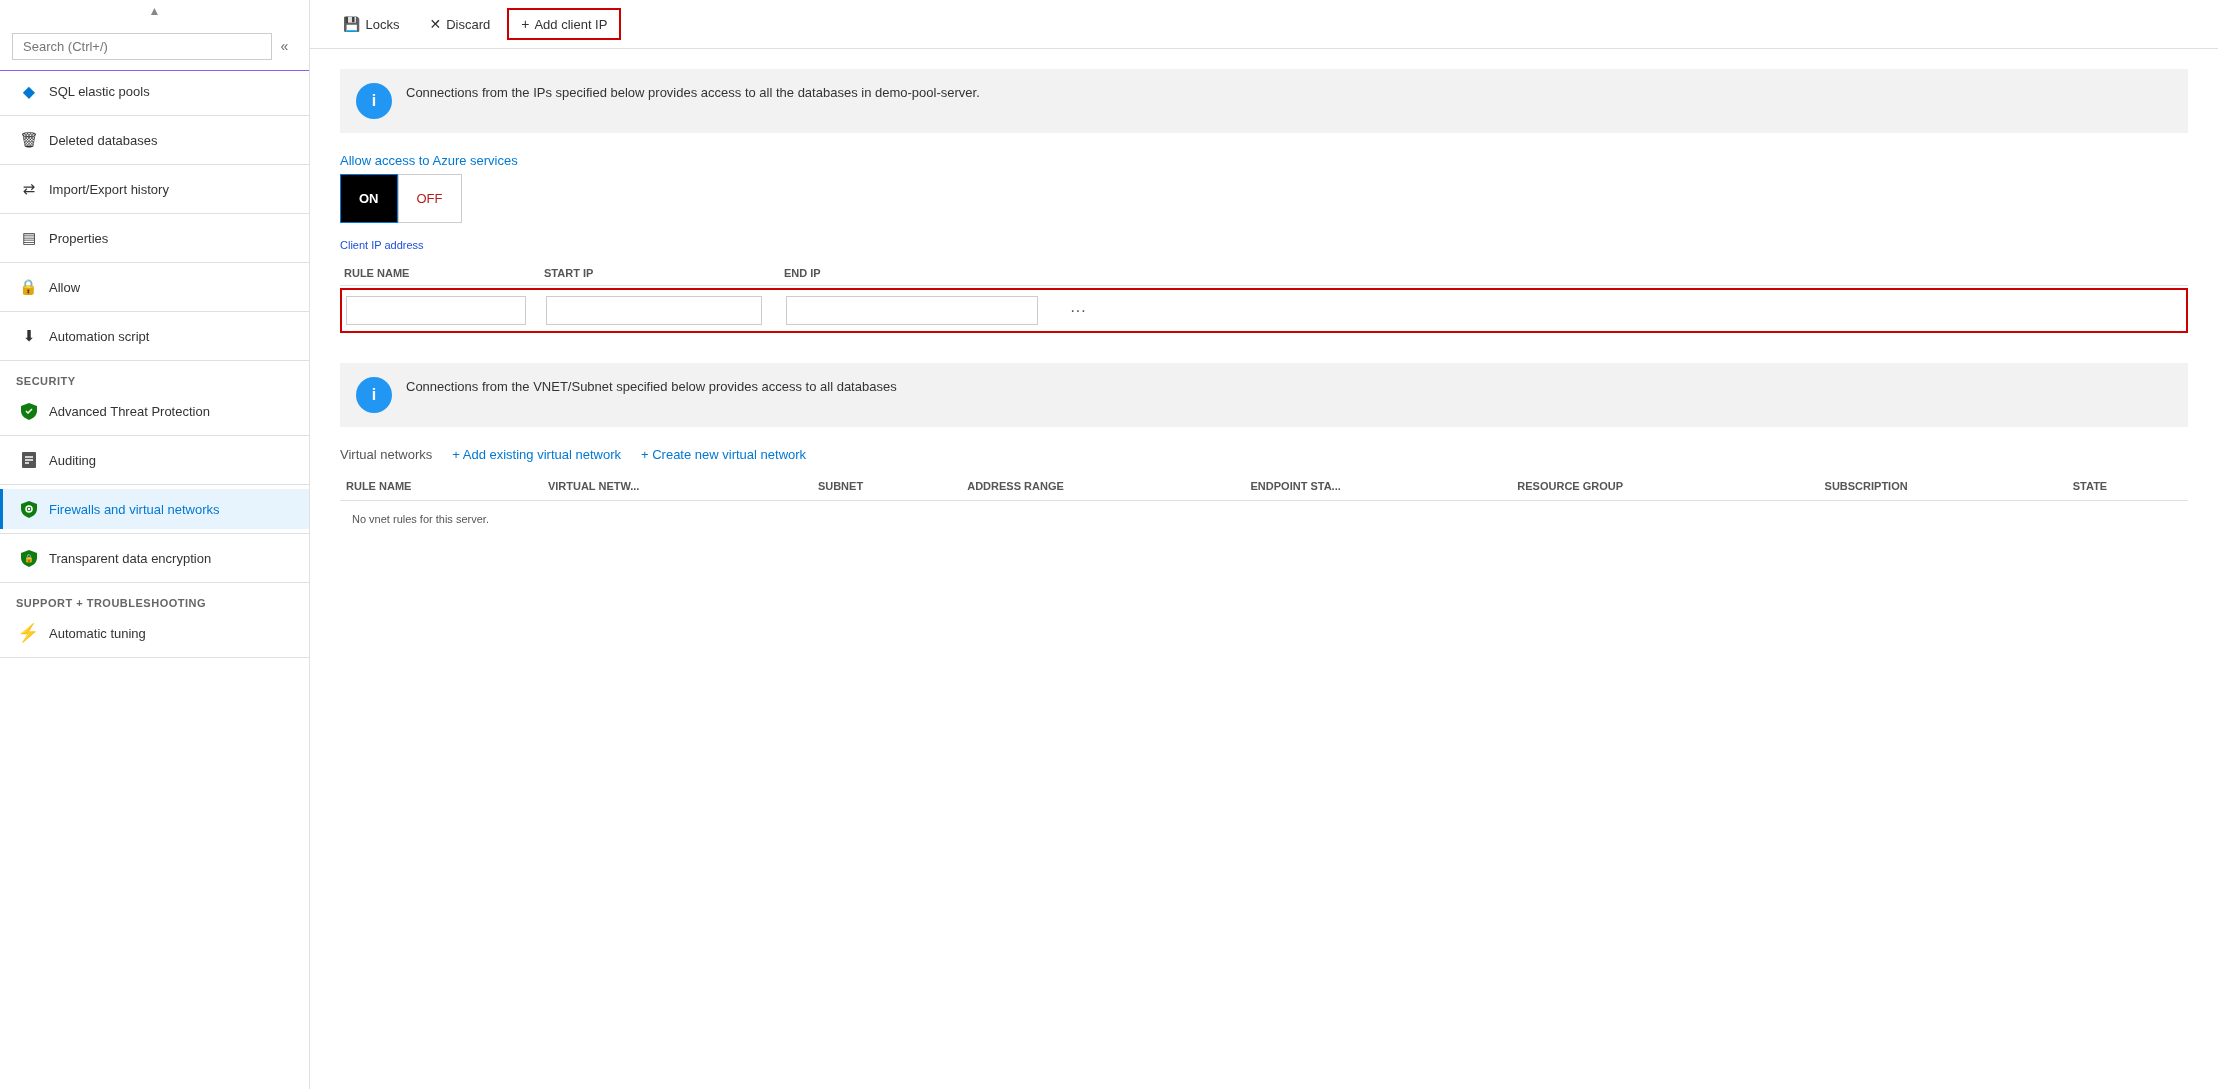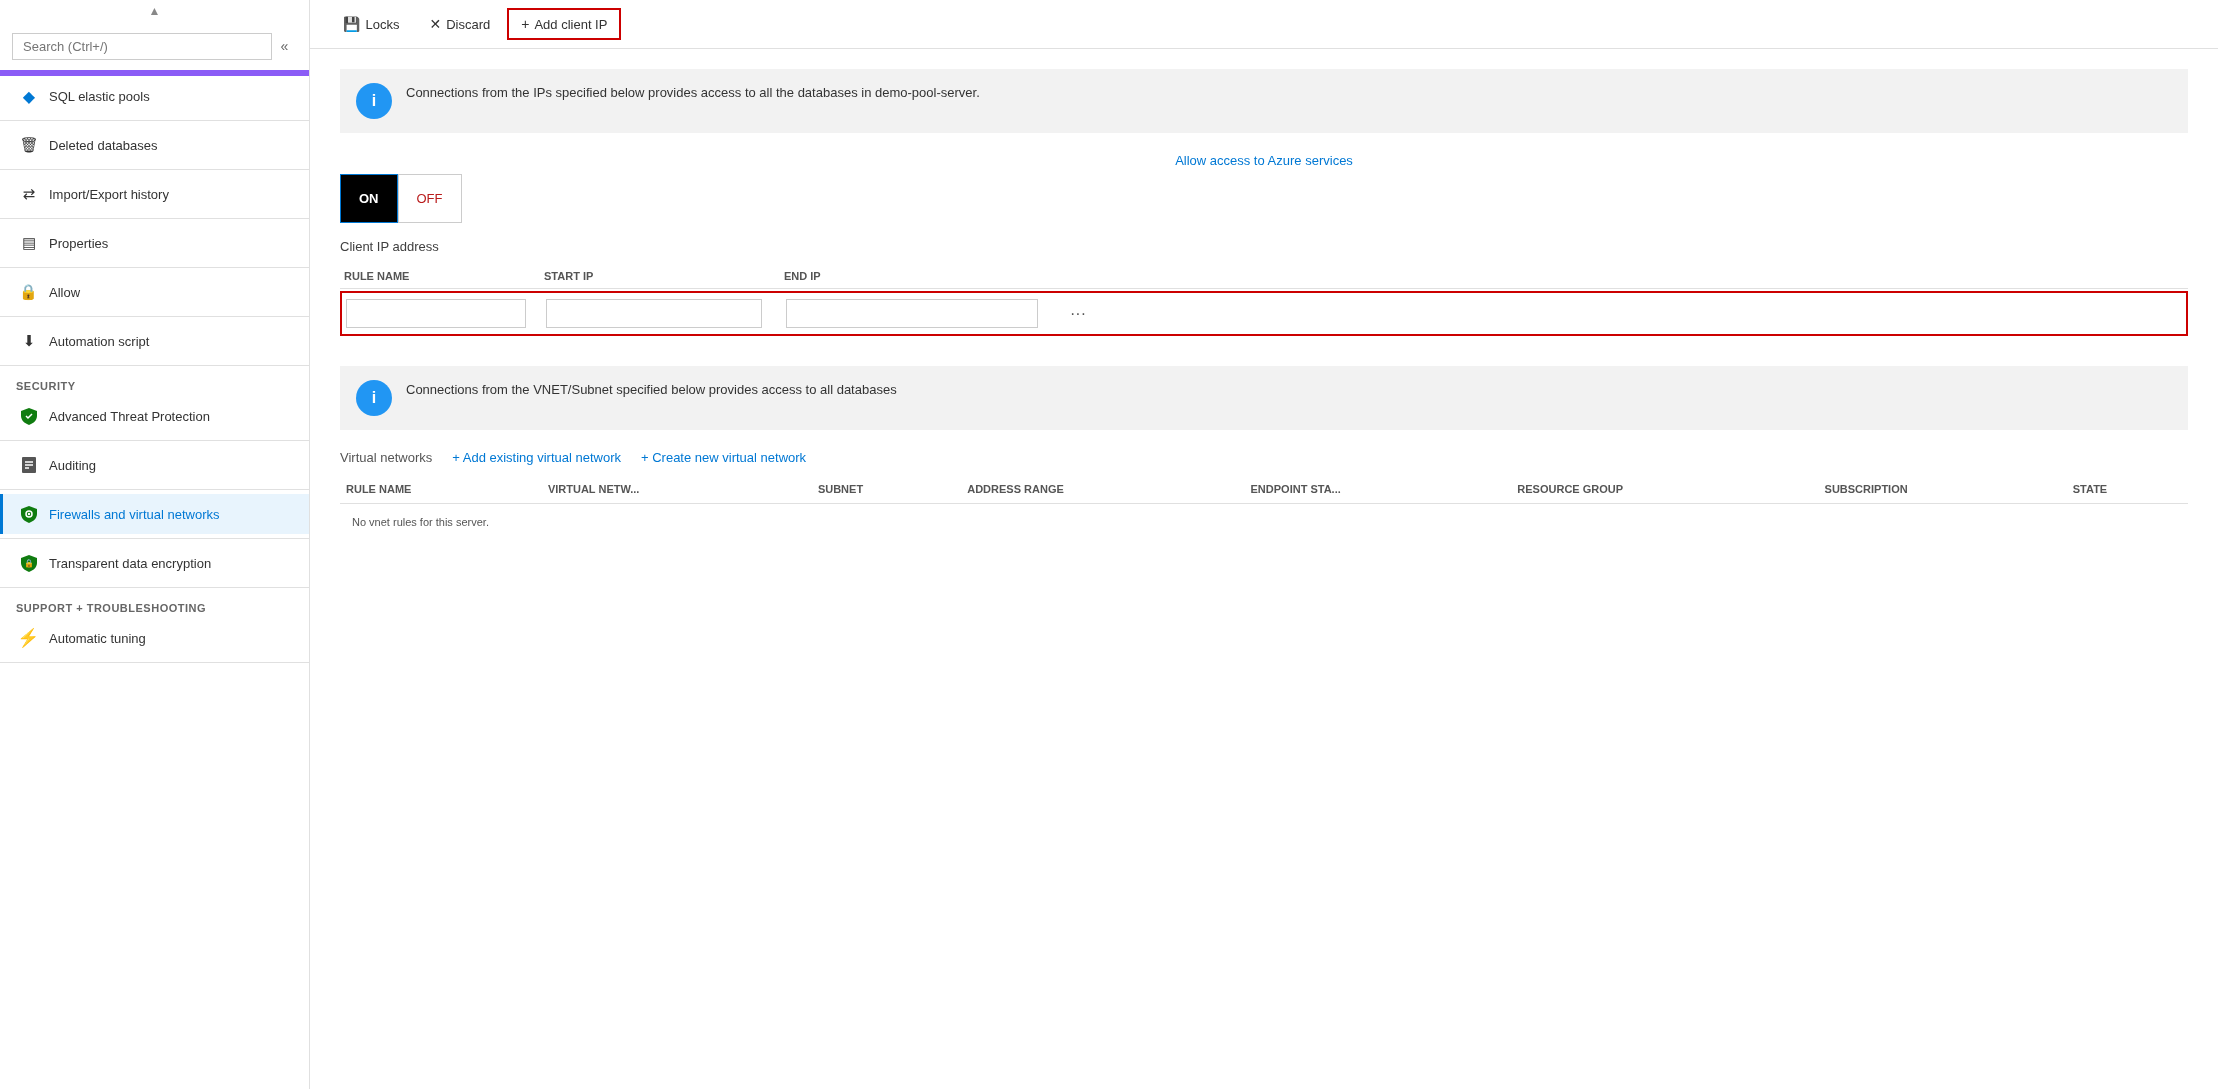--- a/index.html
+++ b/index.html
@@ -11,21 +11,21 @@
       min-width: 310px;
       background: #fff;
       border-right: 1px solid #e0e0e0;
       display: flex;
       flex-direction: column;
       overflow-y: auto;
       overflow-x: hidden;
     }
     .sidebar-search {
       padding: 10px 12px;
-      border-bottom: 6px solid #8b5cf6;
+      border-bottom: 1px solid #8b5cf6;
       display: flex;
       align-items: center;
       gap: 0;
     }
     .sidebar-search input {
       border: 1px solid #ccc;
       padding: 5px 10px;
       width: 100%;
       font-size: 13px;
       color: #888;
@@ -115,34 +115,34 @@
     .info-circle {
       width: 36px; height: 36px; border-radius: 50%;
       background: #2196F3; color: #fff;
       display: flex; align-items: center; justify-content: center;
       font-weight: bold; font-size: 16px; flex-shrink: 0;
     }
     .info-text { font-size: 13px; color: #333; line-height: 1.5; }
 
     
     .toggle-section { margin-bottom: 16px; }
-    .toggle-label { font-size: 13px; color: #0078d4; margin-bottom: 6px; text-align: center; }
+    .toggle-label { font-size: 13px; color: #0078d4; margin-bottom: 6px; }
     .toggle-group { display: flex; }
     .toggle-on {
       background: #000000; color: #fff;
       border: 1px solid #0078d4;
       padding: 5px 18px; font-size: 13px; cursor: pointer; font-weight: 600;
     }
     .toggle-off {
       background: #fff; color: #b91c1c;
       border: 1px solid #ccc;
       padding: 16px 18px; font-size: 13px; cursor: pointer;
     }
 
-    .client-ip-label { font-size: 13px; color: #404040; margin-bottom: 10px; }
+    .client-ip-label { font-size: 11px; color: #1d4ed8; margin-bottom: 10px; }
 
     
     .rules-table-header {
       display: grid;
       grid-template-columns: 200px 240px 280px 60px;
       gap: 0;
       padding: 6px 0;
       border-bottom: 1px solid #e0e0e0;
     }
     .rules-table-header span {

